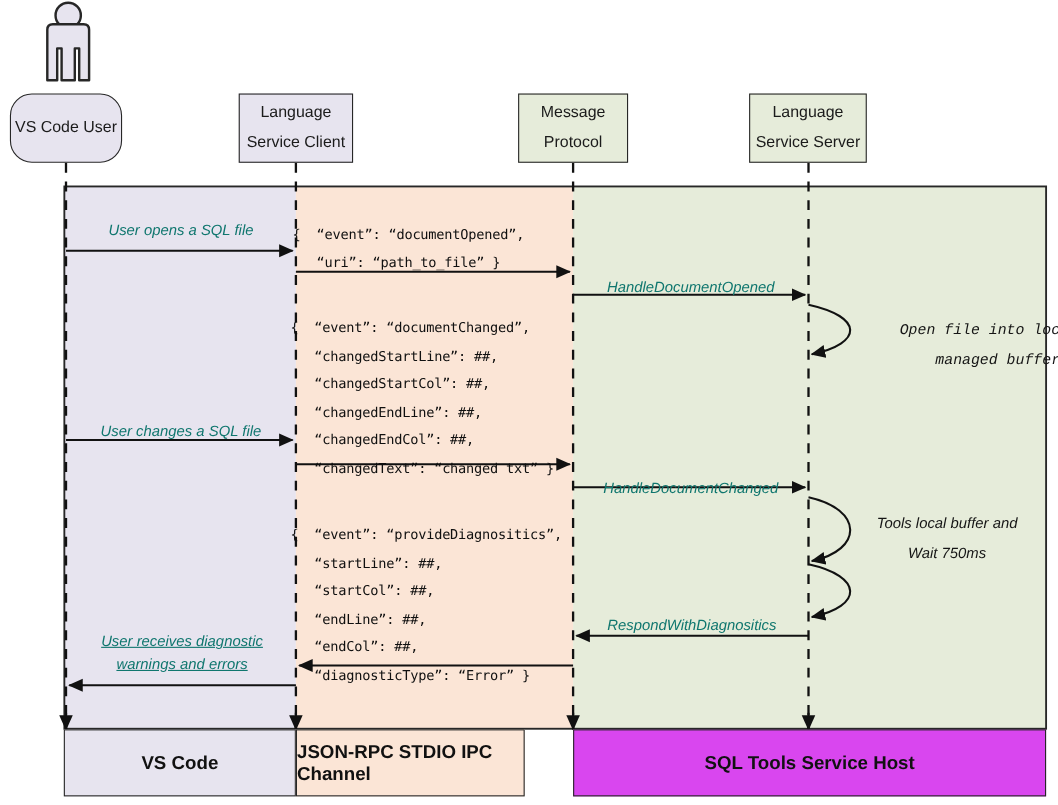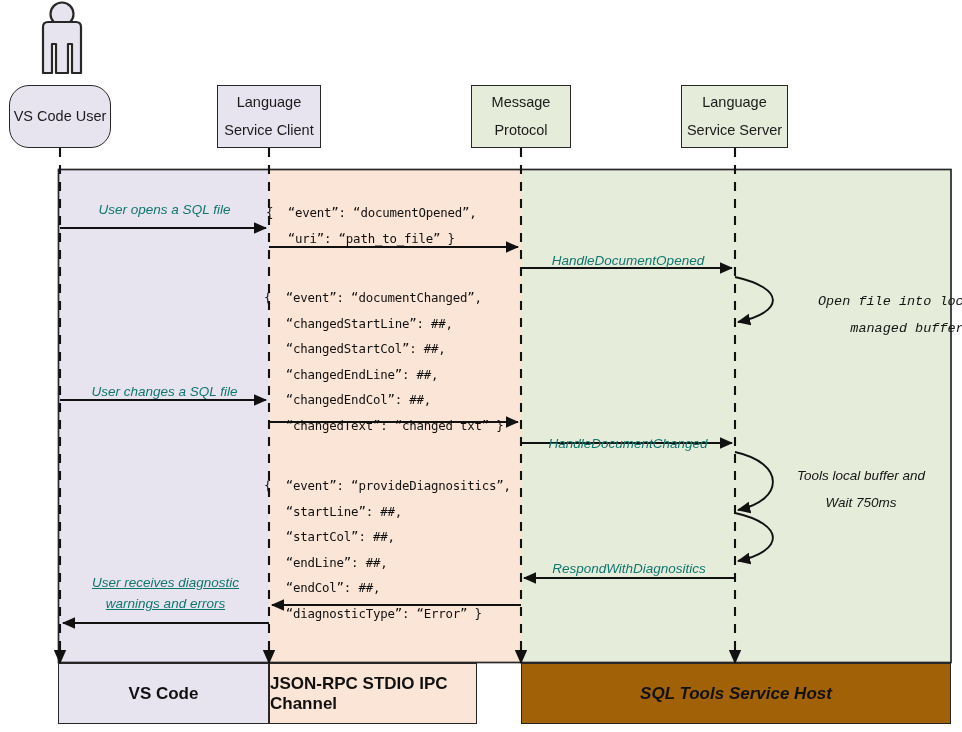--- a/index.html
+++ b/index.html
@@ -49,21 +49,21 @@
     border: 1.6px solid #272727;
     display: flex;
     align-items: center;
     justify-content: center;
     font-size: 17px;
     font-weight: bold;
     color: #111111;
   }
   .f-vscode { background: #e7e4ef; }
   .f-ipc    { background: #fbe5d6; }
-  .f-host   { background: #a16207; font-style: italic; }
+  .f-host   { background: #d946ef; }
 
   .msg-label {
     position: absolute;
     font-style: italic;
     font-size: 13.5px;
     color: #0f766e;
     text-align: center;
     line-height: 1.55;
     white-space: nowrap;
   }

